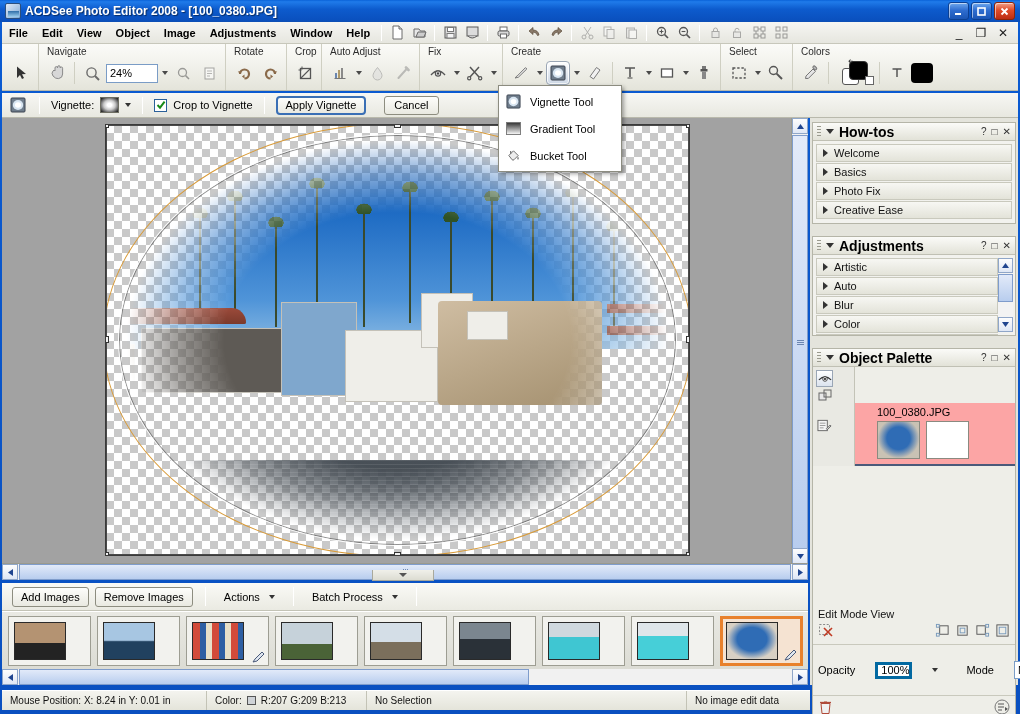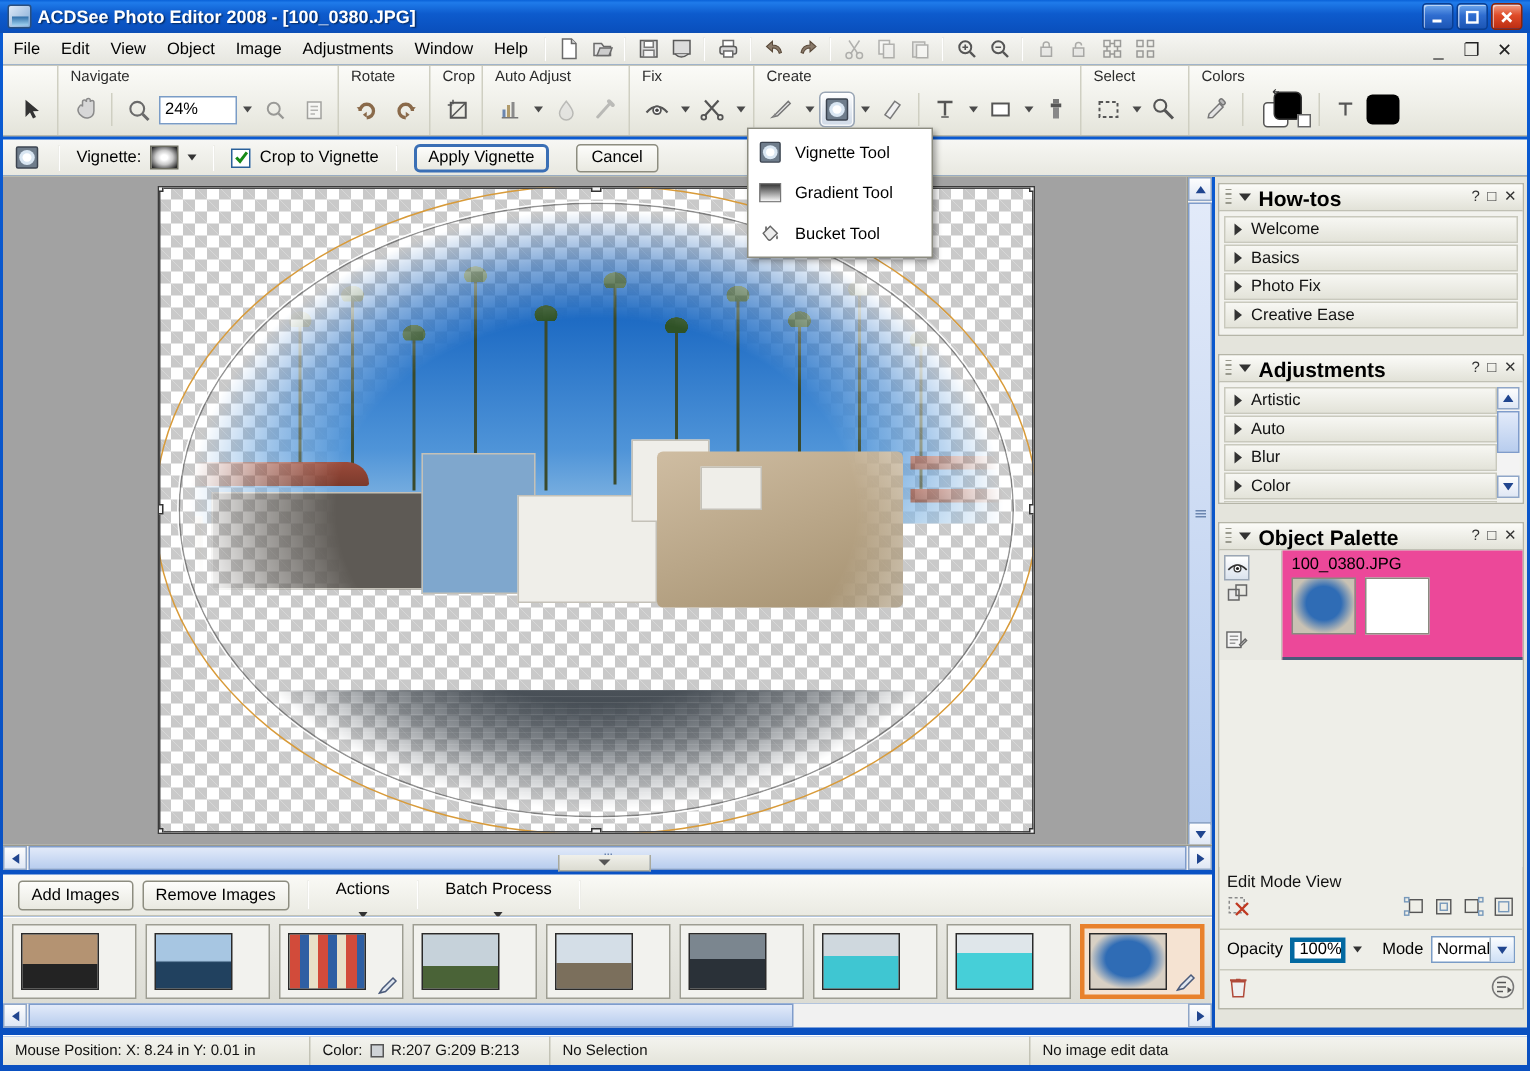--- a/index.html
+++ b/index.html
@@ -49,21 +49,21 @@
   }
   .winbtn.close { background: linear-gradient(180deg,#f1a18a,#df4b28 45%,#bc2d12); border-color:#8d2408; }
   .winbtn svg { display:block; }
 
   
   .menurow {
     position: absolute; left: 2px; top: 22px; width: 1016px; height: 22px;
     background: linear-gradient(180deg,#f6f6f3,#e6e6df);
     display: flex; align-items: center; border-bottom: 1px solid #c7c7bb;
   }
-  .menu-items { display: flex; align-items: center; height: 100%; }
+  .menu-items { display: flex; align-items: center; height: 100%; font-weight: bold; }
   .menu-item {
     padding: 0 7px; height: 100%; display: flex; align-items: center;
     color: #000; font-size: 11px; cursor: default;
   }
   .mb-sep { width:1px; height:16px; background:#bdbdb0; margin:0 4px; border-right:1px solid #fff; }
   .mb-icons { display:flex; align-items:center; height:100%; }
   .mbi { width: 22px; height: 20px; display:flex; align-items:center; justify-content:center; }
   .mbi svg { display:block; }
   .child-btns { display:flex; align-items:center; gap:8px; padding-right:8px; margin-left:auto; color:#333; }
   .child-btn { font-size:12px; line-height:1; width:14px; text-align:center; color:#222; }
@@ -209,21 +209,21 @@
   
   .fsbar {
     position:absolute; left:2px; top:583px; width:806px; height:28px;
     background: linear-gradient(180deg,#fafaf6,#eaeae2); border-bottom:1px solid #c3c3b6;
     display:flex; align-items:center; padding-left:10px; gap:6px;
   }
   .fsbtn {
     height: 20px; padding: 0 8px; font-size: 11px; display:flex; align-items:center;
     background: linear-gradient(180deg,#fdfdfb,#e9e9e1); border:1px solid #8d8d80; border-radius:3px;text-align:center;
   }
-  .fsdrop { display:flex; align-items:center; gap:9px; font-size:11px; padding:0 6px; height:20px;flex-direction:column; }
+  .fsdrop { display:flex; align-items:center; gap:9px; font-size:11px; padding:0 6px; height:20px; }
   .fs-sep { width:1px; height:19px; background:#c3c3b6; border-right:1px solid #fff; margin:0 6px; }
 
   
   .filmstrip {
     position:absolute; left:2px; top:611px; width:806px; height:58px;
     background: linear-gradient(180deg,#e9e9e3,#dcdcd4);
     border-top:1px solid #fff; display:flex; align-items:center; padding-left:6px; gap:6px;
     overflow:hidden;
   }
   .thumb {
@@ -252,45 +252,45 @@
     height: 18px; display:flex; align-items:center; gap:6px; padding-left:6px;
     background: linear-gradient(180deg,#f7f7f3,#e3e3d9); border:1px solid #c9c9bd; margin-bottom:1px;
     font-size: 11px; color:#111;
   }
   .acc-tri { border-top:4px solid transparent; border-bottom:4px solid transparent; border-left:5px solid #333; }
 
   .obj-row { display:flex; }
   .obj-tools { width: 42px; background:#e9e9e3; border-right:1px solid #c3c3b7; padding:3px; }
   .obj-tbtn { width:17px; height:17px; display:inline-flex; align-items:center; justify-content:center; border:1px solid transparent; }
   .obj-tbtn.on { border:1px solid #9aa6b5; background:linear-gradient(180deg,#fff,#dbe3ee); }
-  .obj-main { flex:1; background:#ec4899; border-bottom:2px solid #4a5a7a; padding:3px 4px 5px 6px; }
+  .obj-main { flex:1; background:#fca5a5; border-bottom:2px solid #4a5a7a; padding:3px 4px 5px 22px;margin-top:36px; }
   .obj-name { font-size:11px; color:#000; margin-bottom:3px; }
   .obj-thumbs { display:flex; gap:6px; }
   .obj-th { width:43px; height:38px; border:1px solid #8a8a80; background:#fff; position:relative; overflow:hidden; }
   .obj-empty { height:138px; background:#eeeee8; }
   .emv { font-size:11px; padding:4px 0 2px 5px; color:#111; }
   .emv-row { display:flex; align-items:center; padding:0 5px 4px 5px; }
   .emv-icons { margin-left:auto; display:flex; gap:5px; }
-  .opacity-row { display:flex; align-items:center; gap:5px; padding:4px 5px; border-top:1px solid #c9c9bd; font-size:11px; }
+  .opacity-row { display:flex; align-items:center; gap:20px; padding:16px 5px; border-top:1px solid #c9c9bd; font-size:11px; }
   .opacity-input { width:40px; height:17px; border:3px solid #0369a1; background:#fff; font-size:11px; display:flex; align-items:center; padding-left:3px; }
   .mode-select {
     width:68px; height:18px; border:1px solid #7a9cc6; background:#fff; font-size:11px;
     display:flex; align-items:center; padding-left:3px; position:relative;
   }
   .mode-btn {
     position:absolute; right:0; top:0; width:16px; height:16px;
     background: linear-gradient(180deg,#fbfdff,#cfe0f6); border-left:1px solid #9ab;
     display:flex; align-items:center; justify-content:center;
   }
   .trash-row { display:flex; align-items:center; padding:3px 5px; border-top:1px solid #c9c9bd; }
   .trash-row .right { margin-left:auto; }
 
   
   .statusbar {
-    position:absolute; left:2px; top:690px; width:1016px; height:20px;
+    position:absolute; left:2px; top:690px; width:808px; height:20px;
     background: linear-gradient(180deg,#f4f4ef,#e4e4da); border-top:1px solid #fff;
     display:flex; align-items:center; font-size:10px; color:#111;
   }
   .st-cell { padding: 0 8px; height:100%; display:flex; align-items:center; gap:5px; border-right:1px solid #c3c3b6; }
   .st-cell:last-child { border-right:none; }
   .st-sw { width:9px; height:9px; background:#cfd3d7; border:1px solid #555; }
 </style>
 </head>
 <body>
 

